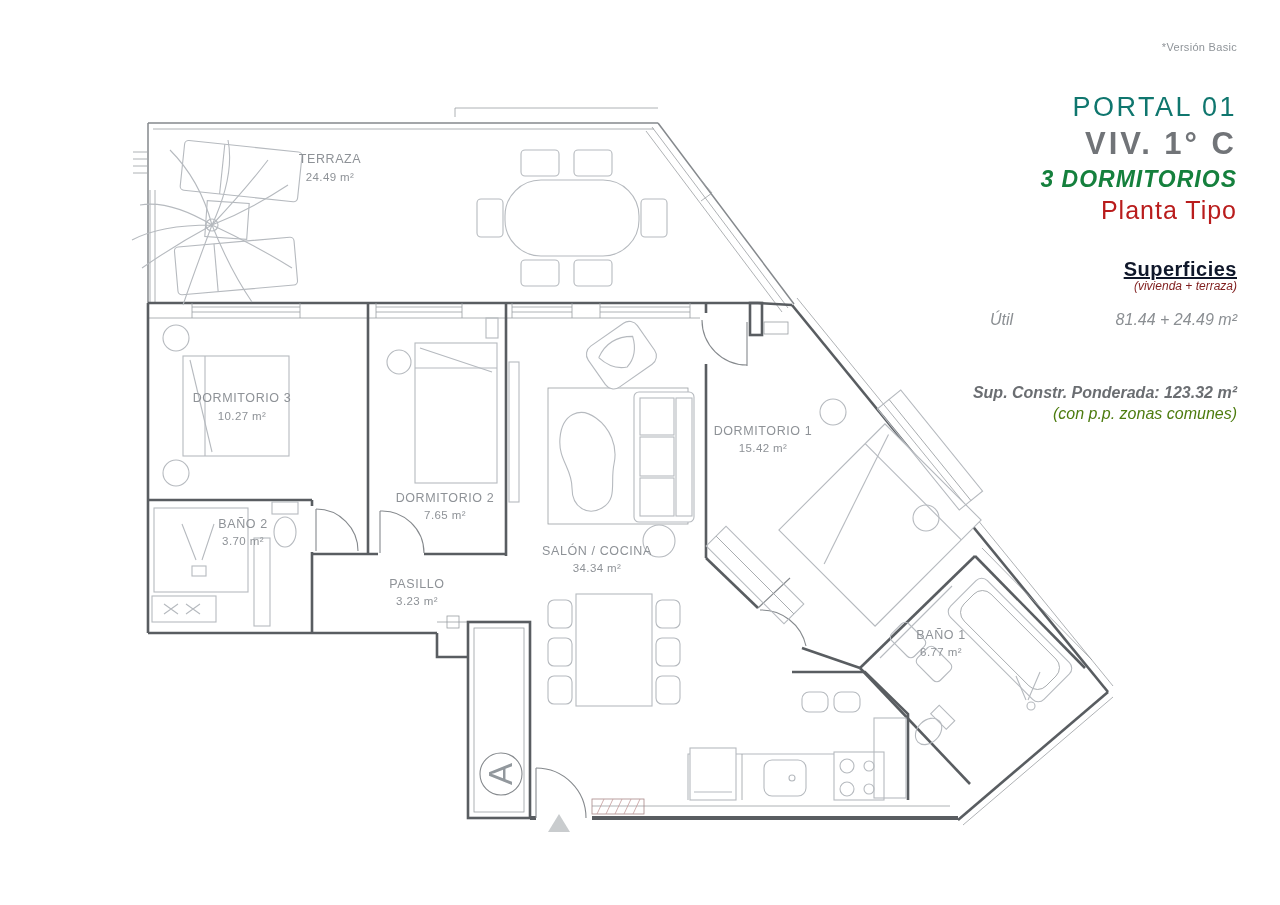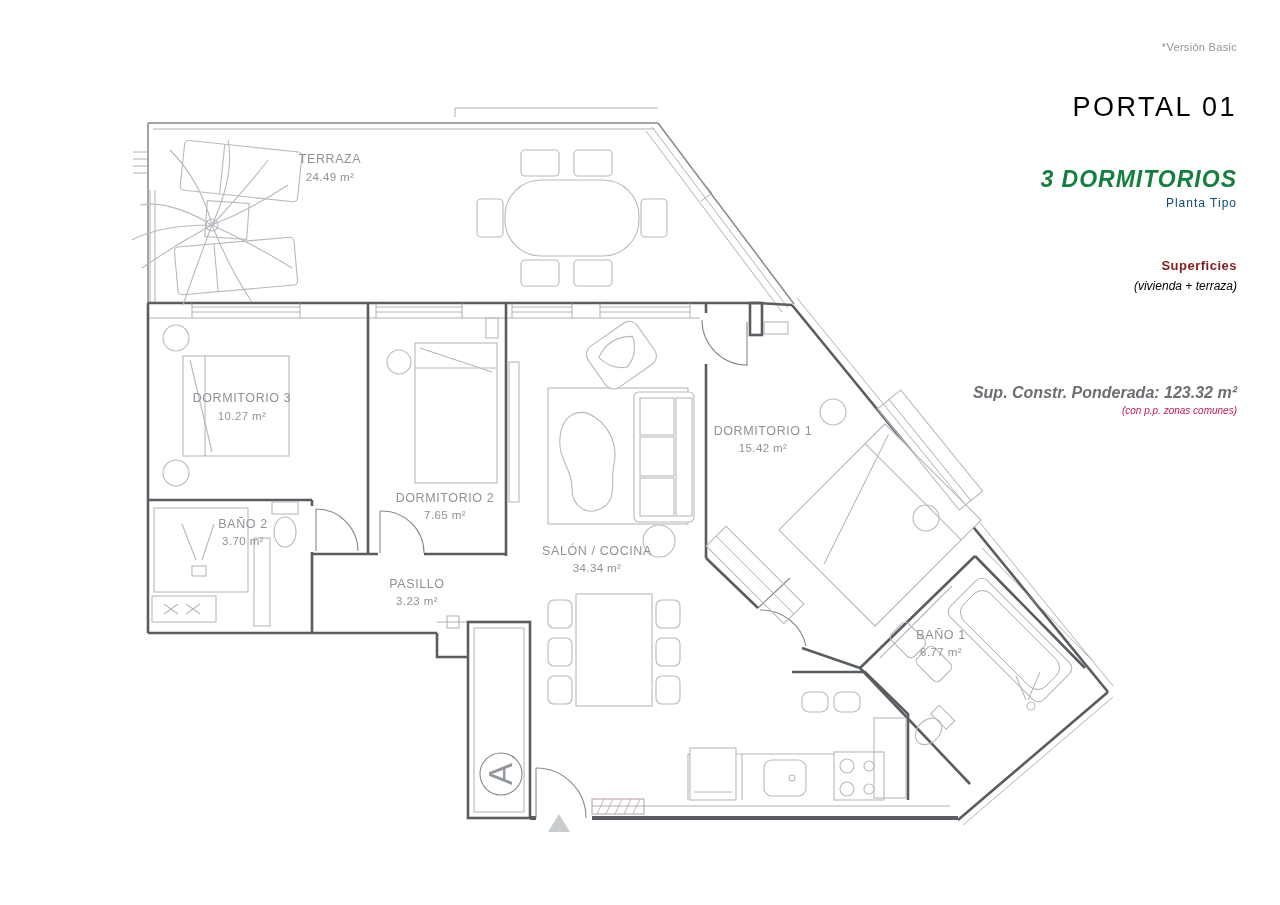--- a/index.html
+++ b/index.html
@@ -17,31 +17,31 @@
   .furnw{stroke:#b6babf;stroke-width:1.1;fill:#ffffff;}
   .door{stroke:#85898d;stroke-width:1.1;fill:none;}
   .room-label{fill:#8e9297;font-size:12.5px;letter-spacing:.6px;text-anchor:middle;}
   .room-area{fill:#8e9297;font-size:11.5px;letter-spacing:.4px;text-anchor:middle;}
   .core-a{fill:#92989d;font-size:33px;text-anchor:middle;}
 
   
   .titleblock{position:absolute;left:950px;top:0;width:287px;height:634px;}
   .titleblock > div{position:absolute;right:0;white-space:nowrap;}
   .version{top:41px;font-size:11px;color:#8f9499;letter-spacing:.3px;}
-  .portal{top:92px;font-size:27px;color:#000000;letter-spacing:2.5px;}
+  .portal{top:92px;font-size:27px;color:#0f766e;letter-spacing:2.5px;}
   .unit{top:126px;font-size:31px;font-weight:bold;color:#717478;letter-spacing:3px;}
   .beds{top:166px;font-size:23px;font-weight:bold;font-style:italic;color:#15803d;letter-spacing:1px;}
-  .planta{top:196px;font-size:12px;color:#0c4a6e;letter-spacing:1px;margin-left:48px;}
-  .surfhead{top:258px;font-size:13px;font-weight:bold;color:#7f1d1d;letter-spacing:.5px;}
-  .surfsub{top:279px;font-size:12px;font-style:italic;color:#000000;}
+  .planta{top:196px;font-size:25px;color:#b91c1c;letter-spacing:1px;margin-left:48px;}
+  .surfhead{top:258px;font-size:20px;font-weight:bold;color:#0f172a;letter-spacing:.5px;text-decoration:underline;}
+  .surfsub{top:279px;font-size:12px;font-style:italic;color:#7f1d1d;}
   .surfrows{top:308px;left:40px;right:0;}
   .surfrow{display:flex;justify-content:space-between;font-size:16px;font-style:italic;
            color:#8b8f93;line-height:23px;}
   .pond{top:384px;font-size:16px;font-weight:bold;font-style:italic;color:#6b6e72;margin-left:32px;}
-  .pondnote{top:405px;font-size:10px;font-style:italic;color:#be185d;}
+  .pondnote{top:405px;font-size:16px;font-style:italic;color:#4d7c0f;}
 </style>
 </head>
 <body>
 
 <div class="canvas">
 
 <svg class="plan" width="1280" height="905" viewBox="0 0 1280 905">
 
   <g>
     <path class="thin" d="M148,123 H658" style="stroke-width:1.5"></path>
@@ -308,23 +308,28 @@
     <text class="room-area" x="763" y="452">15.42 m²</text>
 
     <text class="room-label" x="941" y="639">BAÑO 1</text>
     <text class="room-area" x="941" y="656">6.77 m²</text>
   </g>
 </svg>
 
 <div class="titleblock">
   <div class="version">*Versión Basic</div>
   <div class="portal">PORTAL 01</div>
+  <div class="unit">VIV. 1° C</div>
   <div class="beds">3 DORMITORIOS</div>
   <div class="planta">Planta Tipo</div>
   <div class="surfhead">Superficies</div>
   <div class="surfsub">(vivienda + terraza)</div>
   <div class="surfrows">
+    <div class="surfrow">
+      <span>Útil</span>
+      <span>81.44 + 24.49 m²</span>
+    </div>
   </div>
   <div class="pond">Sup. Constr. Ponderada: 123.32 m²</div>
   <div class="pondnote">(con p.p. zonas comunes)</div>
 </div>
 
 </div>
 
 </body></html>

